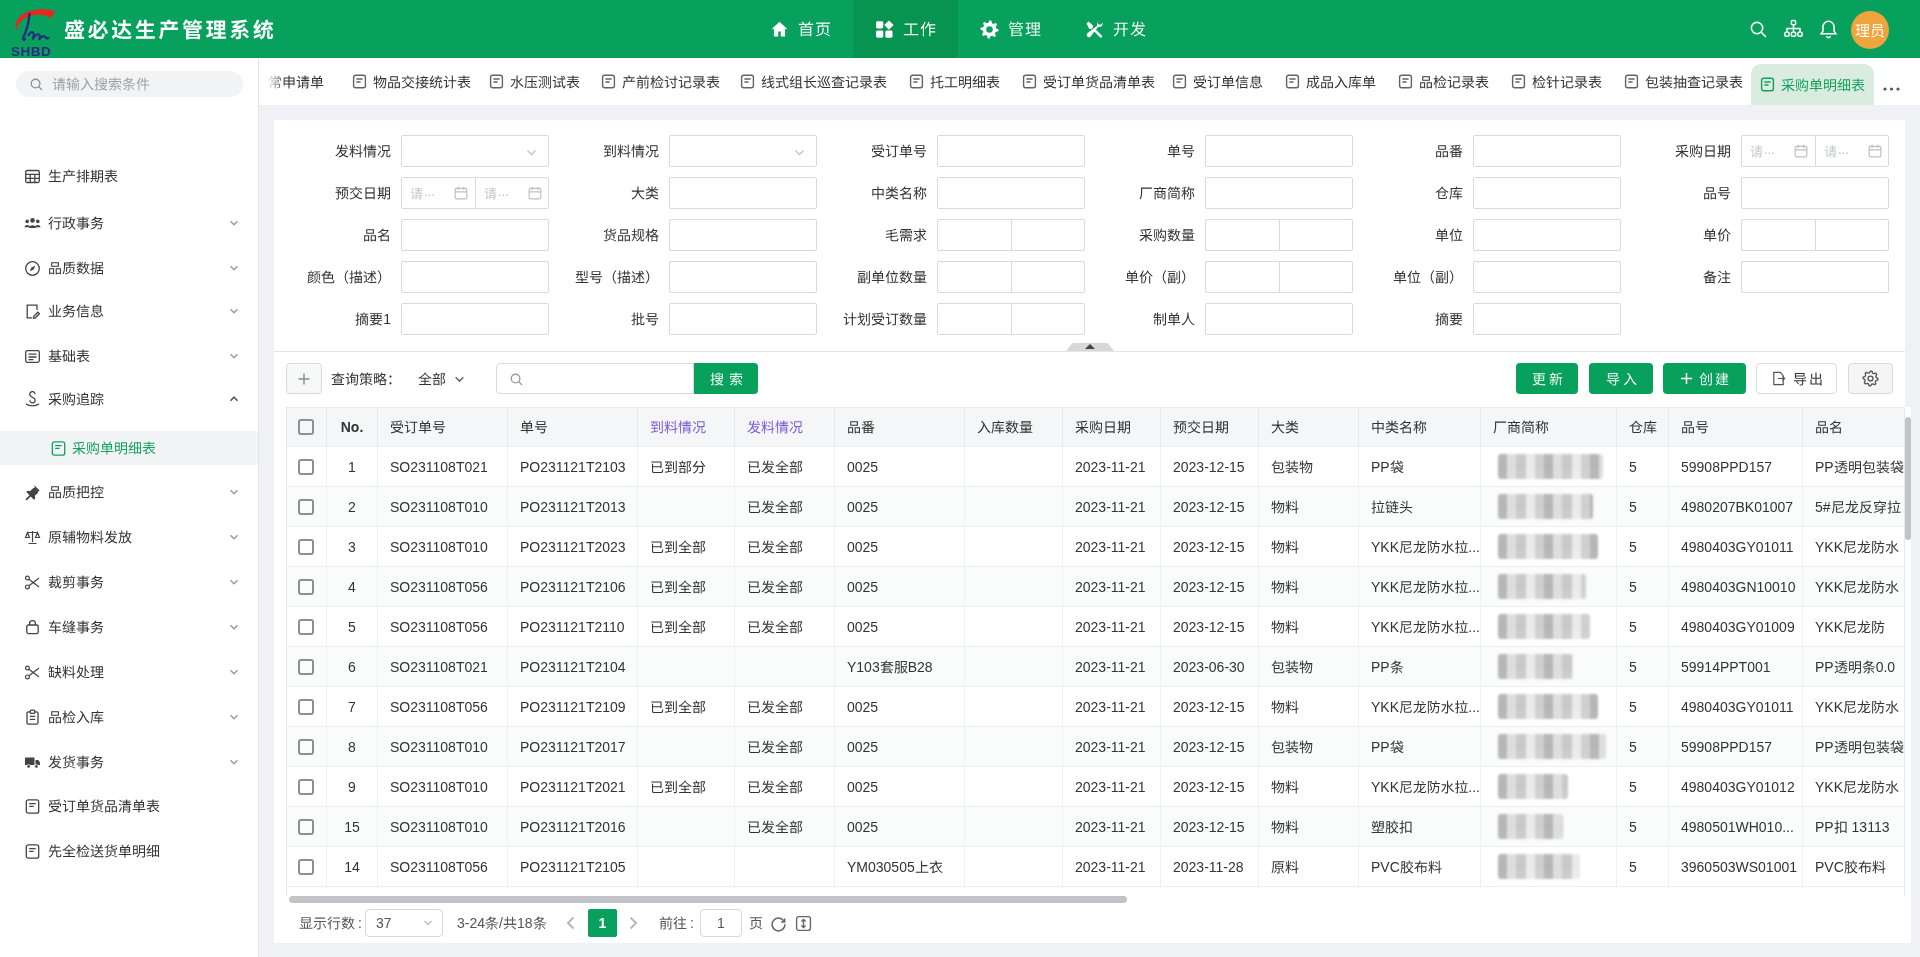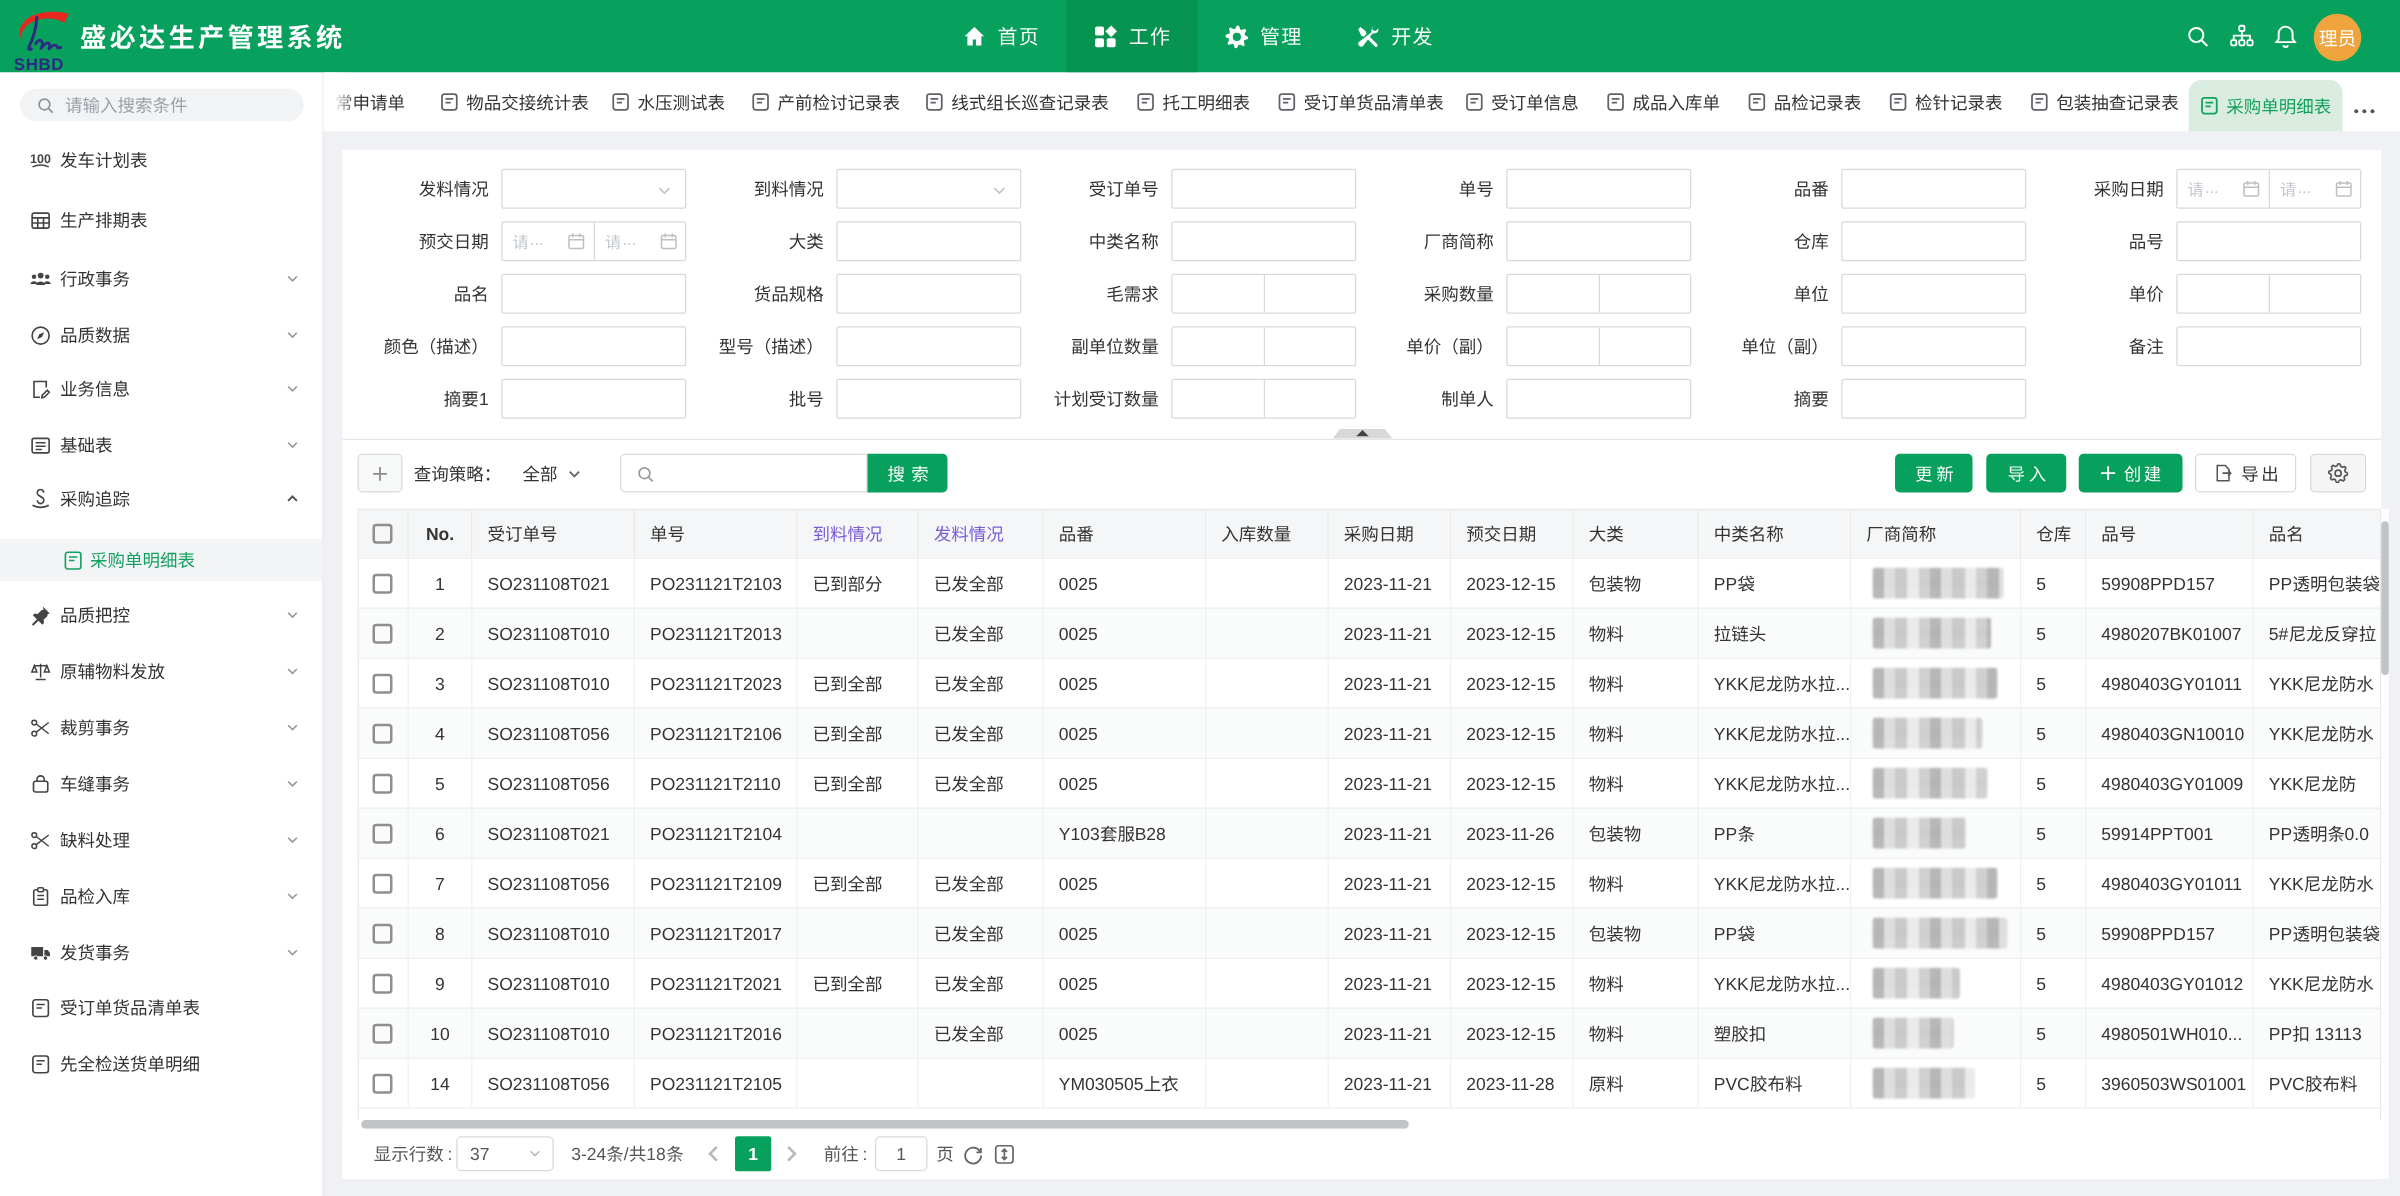--- a/index.html
+++ b/index.html
@@ -305,33 +305,20 @@
       <svg class="zh" width="98.0" height="14" viewBox="0 -880 7000 1000" fill="#9aa0a8">
         <use href="#z8bf7" x="0"></use>
         <use href="#z8f93" x="1000"></use>
         <use href="#z5165" x="2000"></use>
         <use href="#z641c" x="3000"></use>
         <use href="#z7d22" x="4000"></use>
         <use href="#z6761" x="5000"></use>
         <use href="#z4ef6" x="6000"></use>
       </svg>
     </div>
-    <div class="mi" style="top:48px">
-      <svg class="ic" style="left:24px" viewBox="0 0 17 17">
-        <text x="0" y="10.5" font-size="10" font-weight="bold" font-family="Liberation Sans" fill="#444">100</text>
-        <path d="M2 13.5 Q8.5 10.5 15 13.5" stroke="#444" fill="none" stroke-width="1.3"></path>
-      </svg>
-      <span class="tx" style="left:48px"><svg class="zh" width="70.0" height="14" viewBox="0 -880 5000 1000" fill="#333">
-          <use href="#z53d1" x="0"></use>
-          <use href="#z8f66" x="1000"></use>
-          <use href="#z8ba1" x="2000"></use>
-          <use href="#z5212" x="3000"></use>
-          <use href="#z8868" x="4000"></use>
-        </svg></span>
-    </div>
     <div class="mi" style="top:96px">
       <svg class="ic" style="left:24px" viewBox="0 0 17 17" fill="none" stroke="#444" stroke-width="1.3">
         <rect x="1.7" y="2.5" width="13.6" height="12" rx="1.5"></rect>
         <path d="M1.7 6.3h13.6M6.2 6.3v8.2M10.8 6.3v8.2M1.7 10.4h13.6"></path>
       </svg>
       <span class="tx" style="left:48px"><svg class="zh" width="70.0" height="14" viewBox="0 -880 5000 1000" fill="#333">
           <use href="#z751f" x="0"></use>
           <use href="#z4ea7" x="1000"></use>
           <use href="#z6392" x="2000"></use>
           <use href="#z671f" x="3000"></use>
@@ -1565,21 +1552,21 @@
         <div class="td" style="width:130px">
           <span>Y103</span>
           <svg class="zh" width="28.0" height="14" viewBox="0 -880 2000 1000" fill="#333">
             <use href="#z5957" x="0"></use>
             <use href="#z670d" x="1000"></use>
           </svg>
           <span>B28</span>
         </div>
         <div class="td" style="width:98px"></div>
         <div class="td" style="width:98px">2023-11-21</div>
-        <div class="td" style="width:98px">2023-11-26</div>
+        <div class="td" style="width:98px">2023-06-30</div>
         <div class="td" style="width:100px">
           <svg class="zh" width="42.0" height="14" viewBox="0 -880 3000 1000" fill="#333">
             <use href="#z5305" x="0"></use>
             <use href="#z88c5" x="1000"></use>
             <use href="#z7269" x="2000"></use>
           </svg>
         </div>
         <div class="td" style="width:122px">
           <span>PP</span>
           <svg class="zh" width="14.0" height="14" viewBox="0 -880 1000 1000" fill="#333">
@@ -1771,21 +1758,21 @@
             <use href="#z9f99" x="1000"></use>
             <use href="#z9632" x="2000"></use>
             <use href="#z6c34" x="3000"></use>
           </svg>
         </div>
       </div>
       <div class="row" style=";background:#fafbfb">
         <div class="td" style="width:40px;padding-left:0">
           <div class="cbx" style="margin-left:11px"></div>
         </div>
-        <div class="td" style="width:51px;justify-content:center;padding-left:0">10</div>
+        <div class="td" style="width:51px;justify-content:center;padding-left:0">15</div>
         <div class="td" style="width:130px">SO231108T010</div>
         <div class="td" style="width:130px">PO231121T2016</div>
         <div class="td" style="width:97px"></div>
         <div class="td" style="width:100px">
           <svg class="zh" width="56.0" height="14" viewBox="0 -880 4000 1000" fill="#333">
             <use href="#z5df2" x="0"></use>
             <use href="#z53d1" x="1000"></use>
             <use href="#z5168" x="2000"></use>
             <use href="#z90e8" x="3000"></use>
           </svg>

